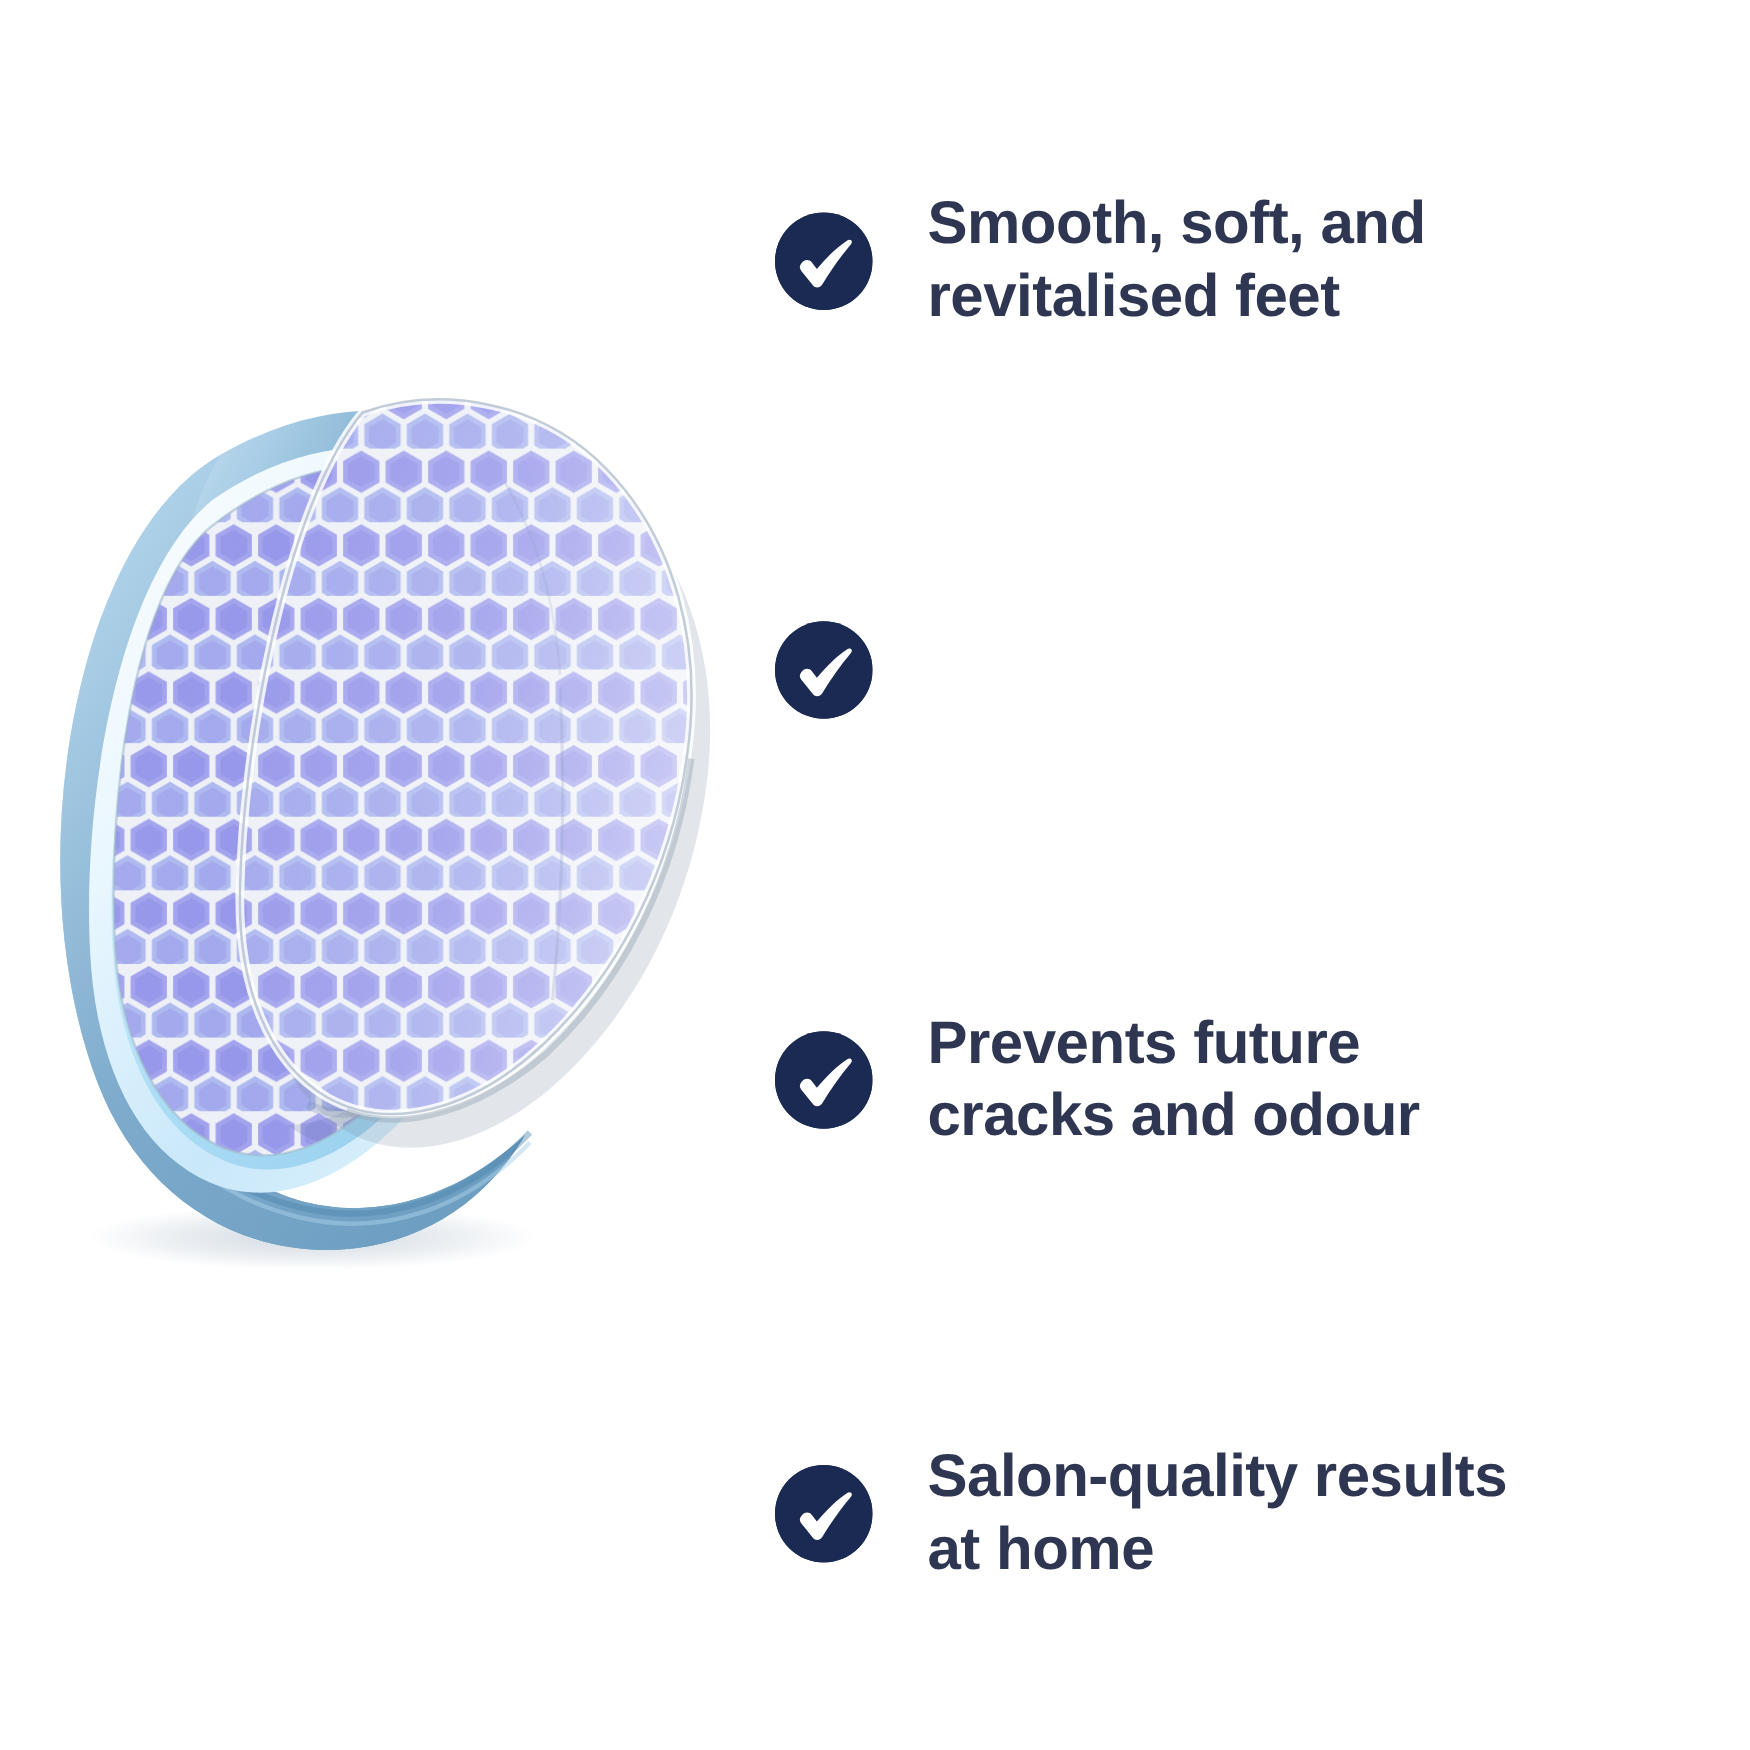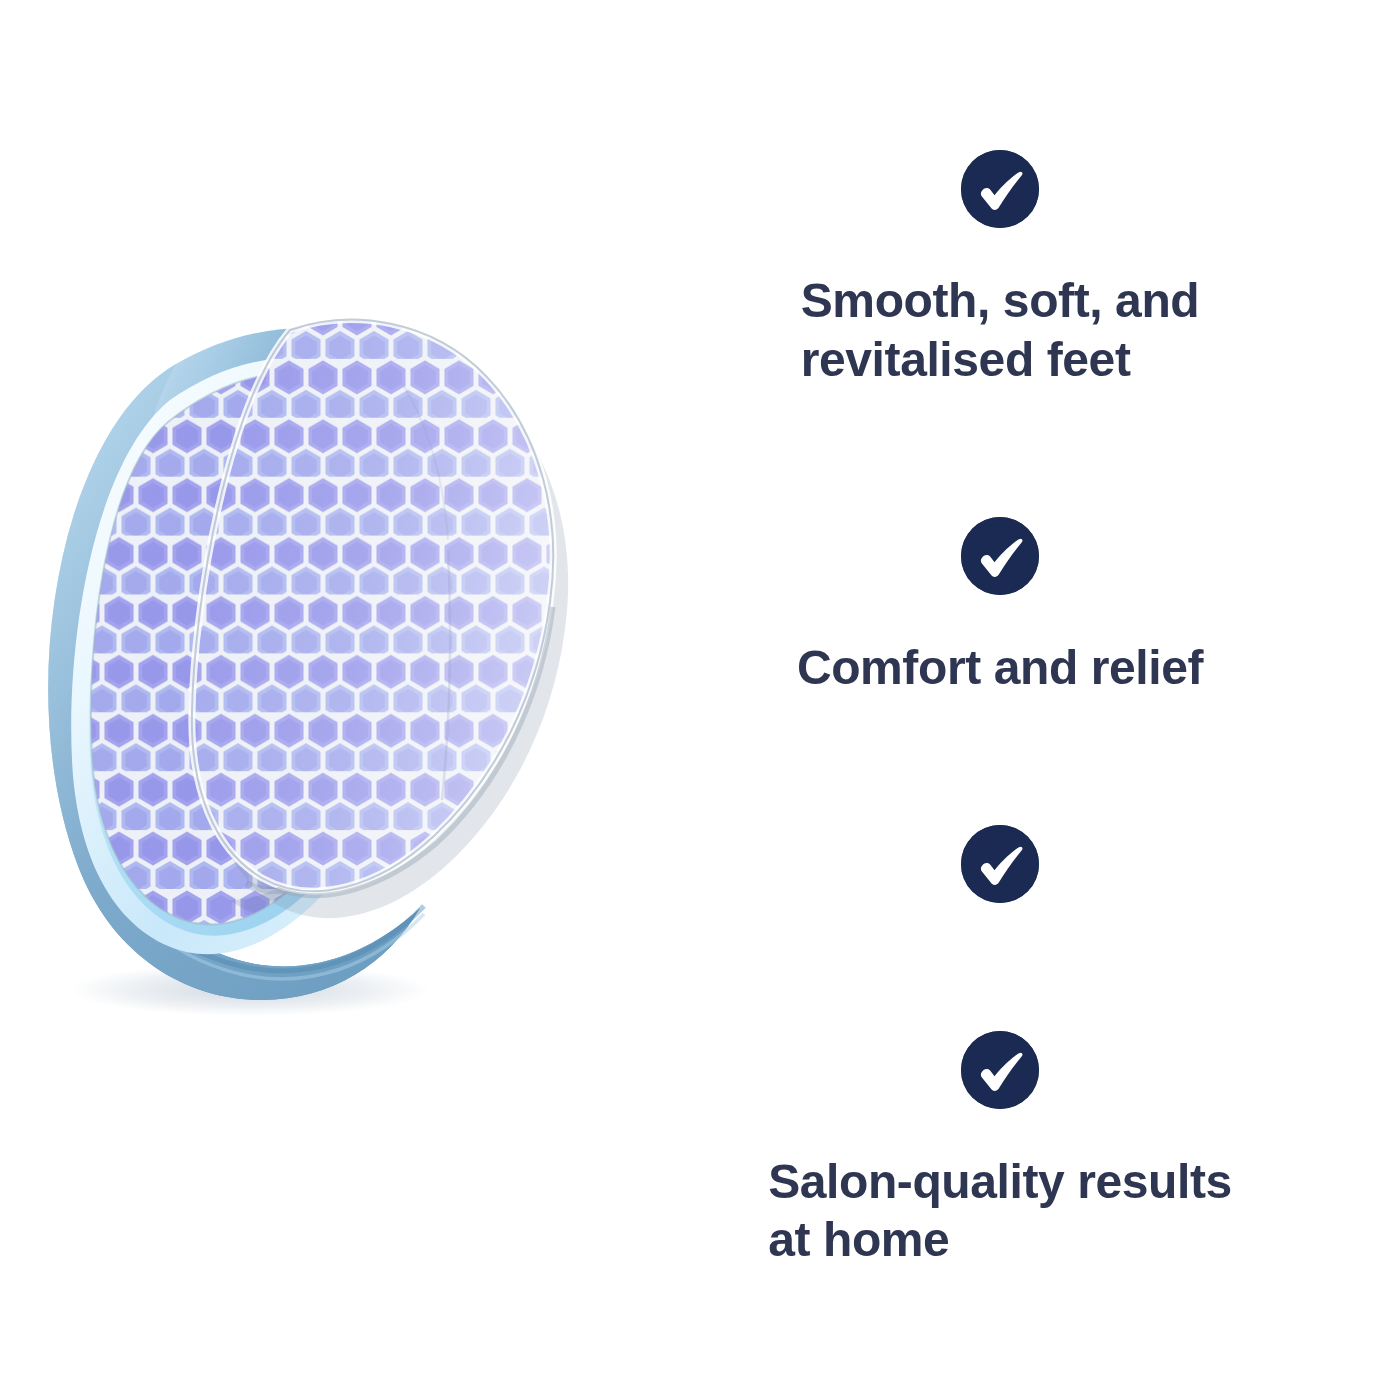--- a/index.html
+++ b/index.html
@@ -43,21 +43,21 @@
     left: 620px;
     top: 150px;
     width: 760px;
     height: 1120px;
     display: flex;
     flex-direction: column;
     justify-content: space-between;
   }
   .benefit-row {
     display: flex;
-    flex-direction: column;
+    flex-direction: row;
     align-items: center;
     gap: 44px;
     min-height: 78px;
   }
   .check-badge {
     flex: 0 0 auto;
     width: 78px;
     height: 78px;
     border-radius: 50%;
     background: #1b2a52;
@@ -322,30 +322,31 @@
 revitalised feet</span>
     </div>
 
     <div class="benefit-row">
       <span class="check-badge">
         <svg viewBox="0 0 78 78" xmlns="http://www.w3.org/2000/svg" aria-hidden="true">
           <circle cx="39" cy="39" r="39" fill="#1b2a52"></circle>
           <path d="M20.5 41.5 C23 37.5 27 37 29.5 40 L33.5 45.2 C42 35 50 27.5 57.5 22.5 C60.5 20.6 62.8 23 60.6 25.6 C52.5 35.2 44.5 46.5 37.8 57.5 C35.8 60.8 31.6 60.7 29.8 57.5 L20.9 46.5 C19.6 44.8 19.6 42.9 20.5 41.5 Z" fill="#ffffff"></path>
         </svg>
       </span>
-      <span class="benefit-text">Comfort and relief</span>
     </div>
 
     <div class="benefit-row">
       <span class="check-badge">
         <svg viewBox="0 0 78 78" xmlns="http://www.w3.org/2000/svg" aria-hidden="true">
           <circle cx="39" cy="39" r="39" fill="#1b2a52"></circle>
           <path d="M20.5 41.5 C23 37.5 27 37 29.5 40 L33.5 45.2 C42 35 50 27.5 57.5 22.5 C60.5 20.6 62.8 23 60.6 25.6 C52.5 35.2 44.5 46.5 37.8 57.5 C35.8 60.8 31.6 60.7 29.8 57.5 L20.9 46.5 C19.6 44.8 19.6 42.9 20.5 41.5 Z" fill="#ffffff"></path>
         </svg>
       </span>
+      <span class="benefit-text">Prevents future
+cracks and odour</span>
     </div>
 
 
     <div class="benefit-row">
       <span class="check-badge">
         <svg viewBox="0 0 78 78" xmlns="http://www.w3.org/2000/svg" aria-hidden="true">
           <circle cx="39" cy="39" r="39" fill="#1b2a52"></circle>
           <path d="M20.5 41.5 C23 37.5 27 37 29.5 40 L33.5 45.2 C42 35 50 27.5 57.5 22.5 C60.5 20.6 62.8 23 60.6 25.6 C52.5 35.2 44.5 46.5 37.8 57.5 C35.8 60.8 31.6 60.7 29.8 57.5 L20.9 46.5 C19.6 44.8 19.6 42.9 20.5 41.5 Z" fill="#ffffff"></path>
         </svg>
       </span>

